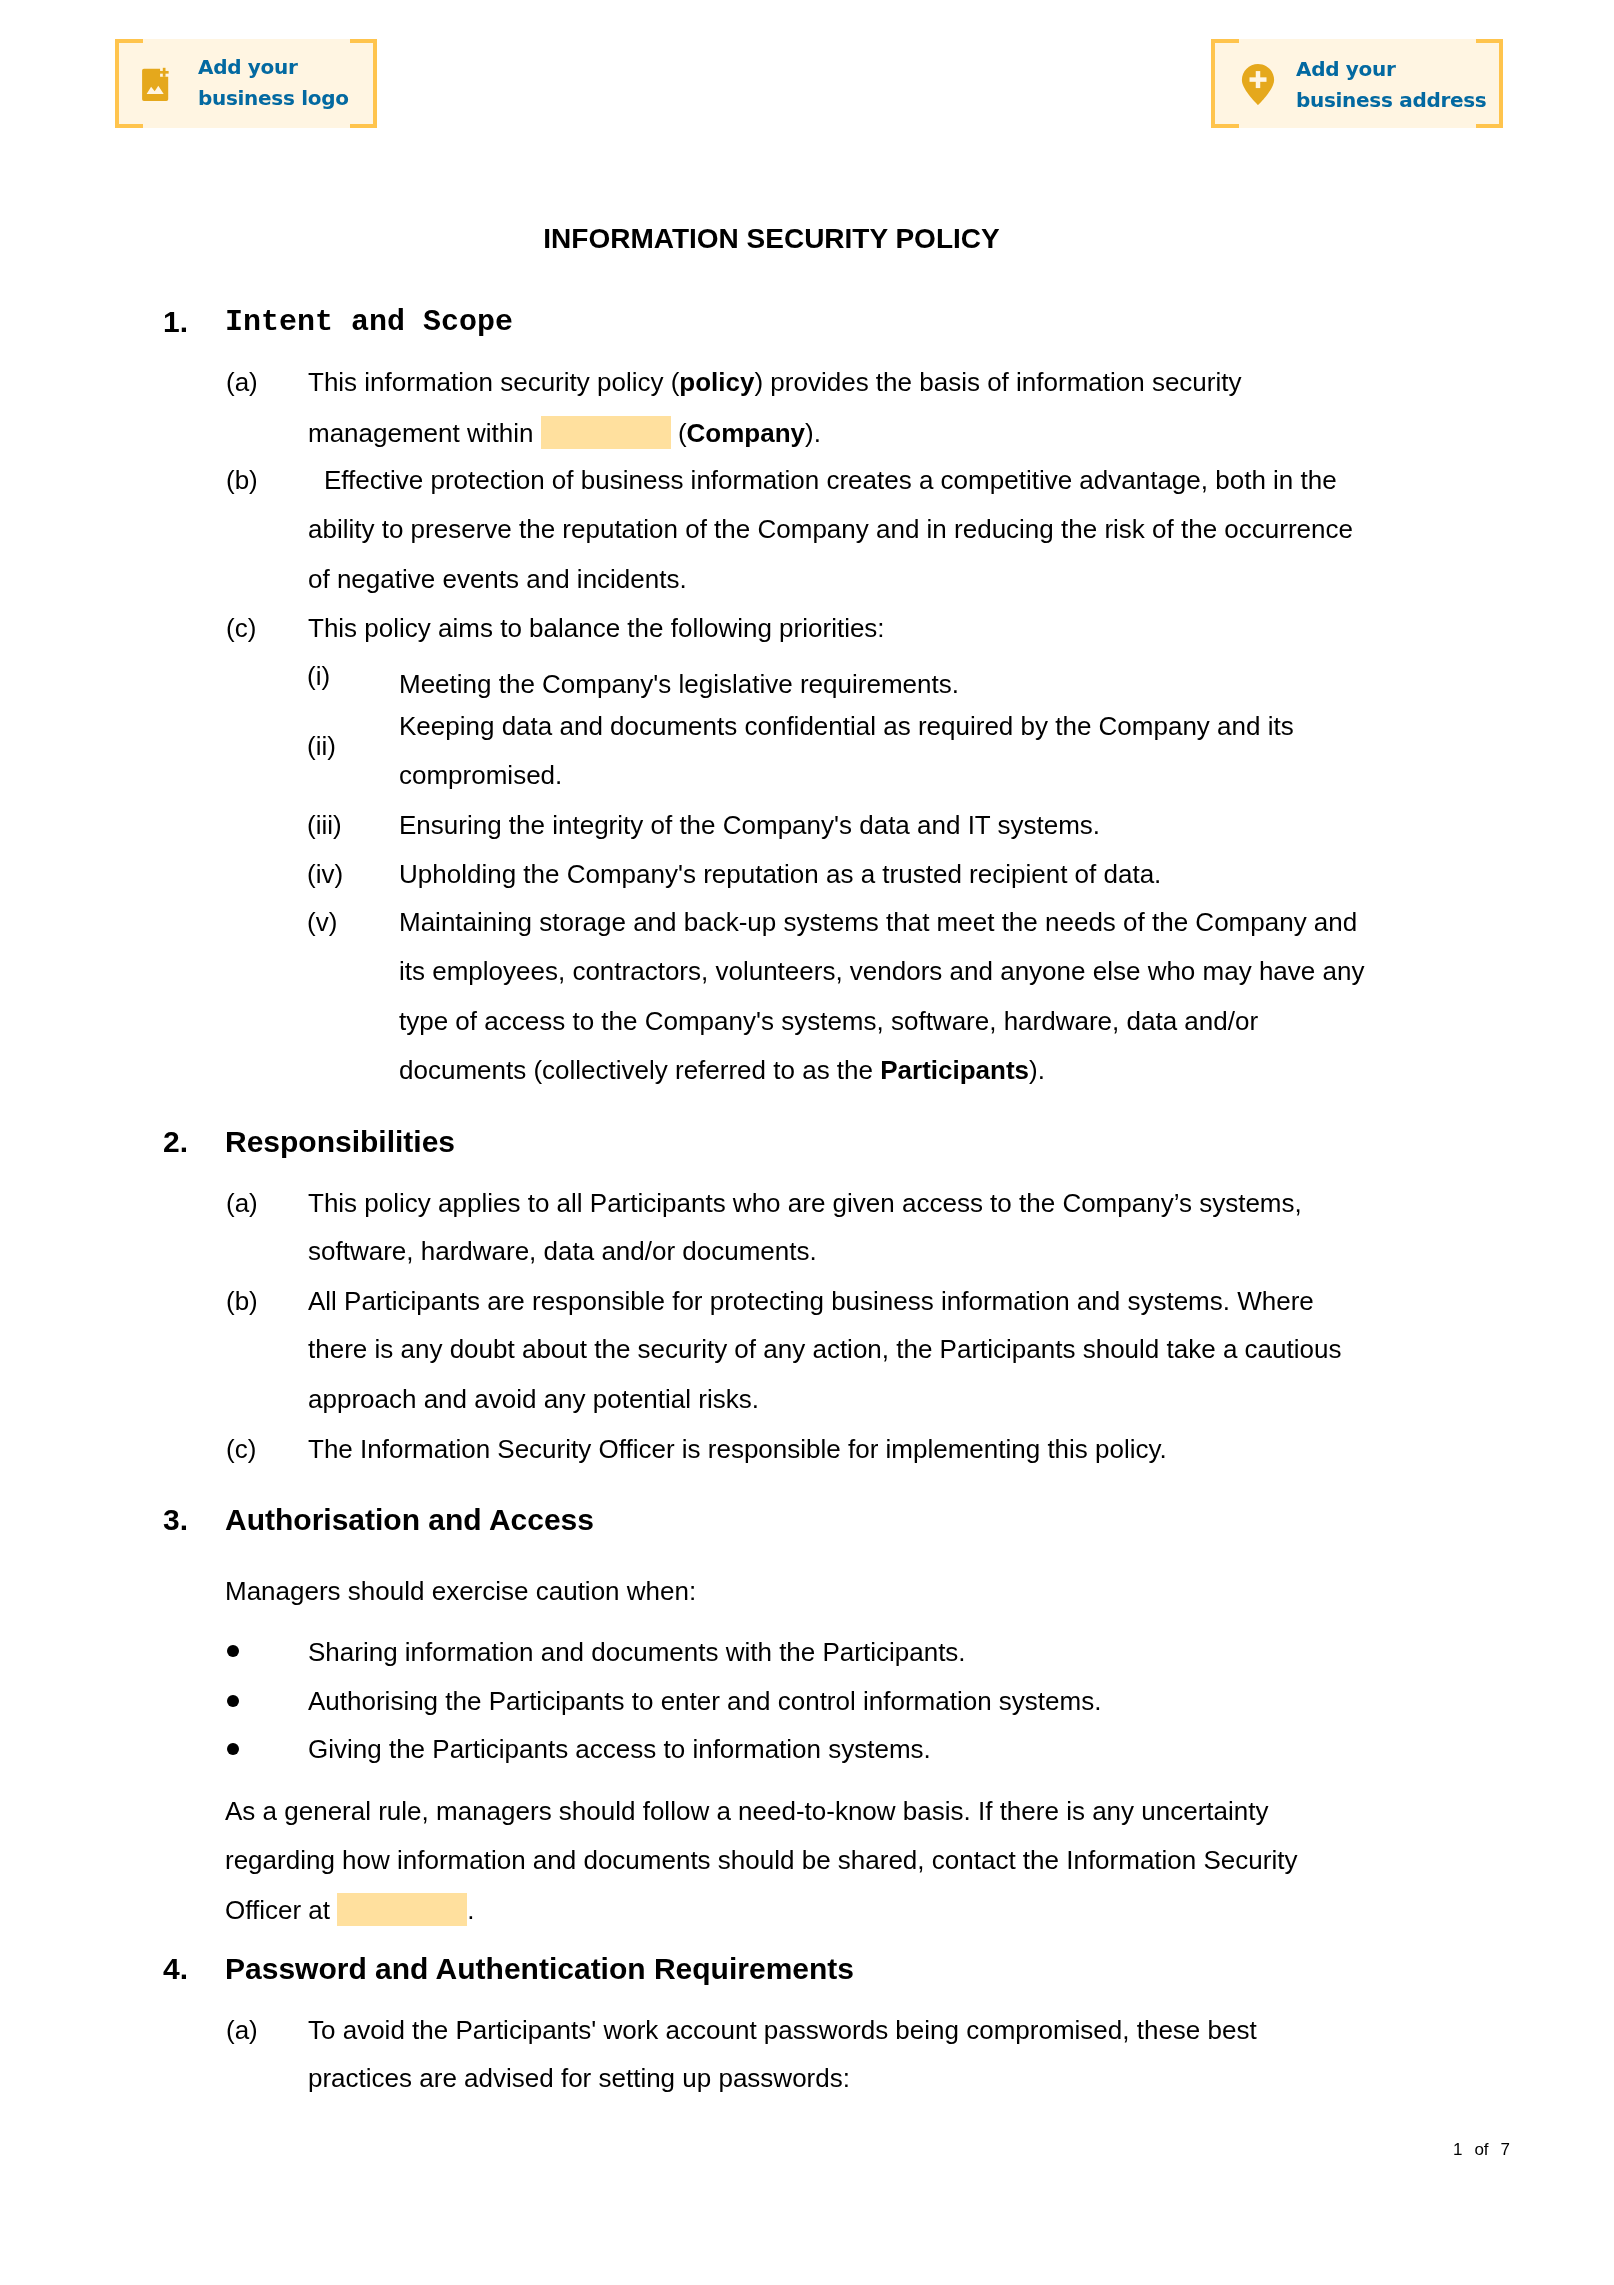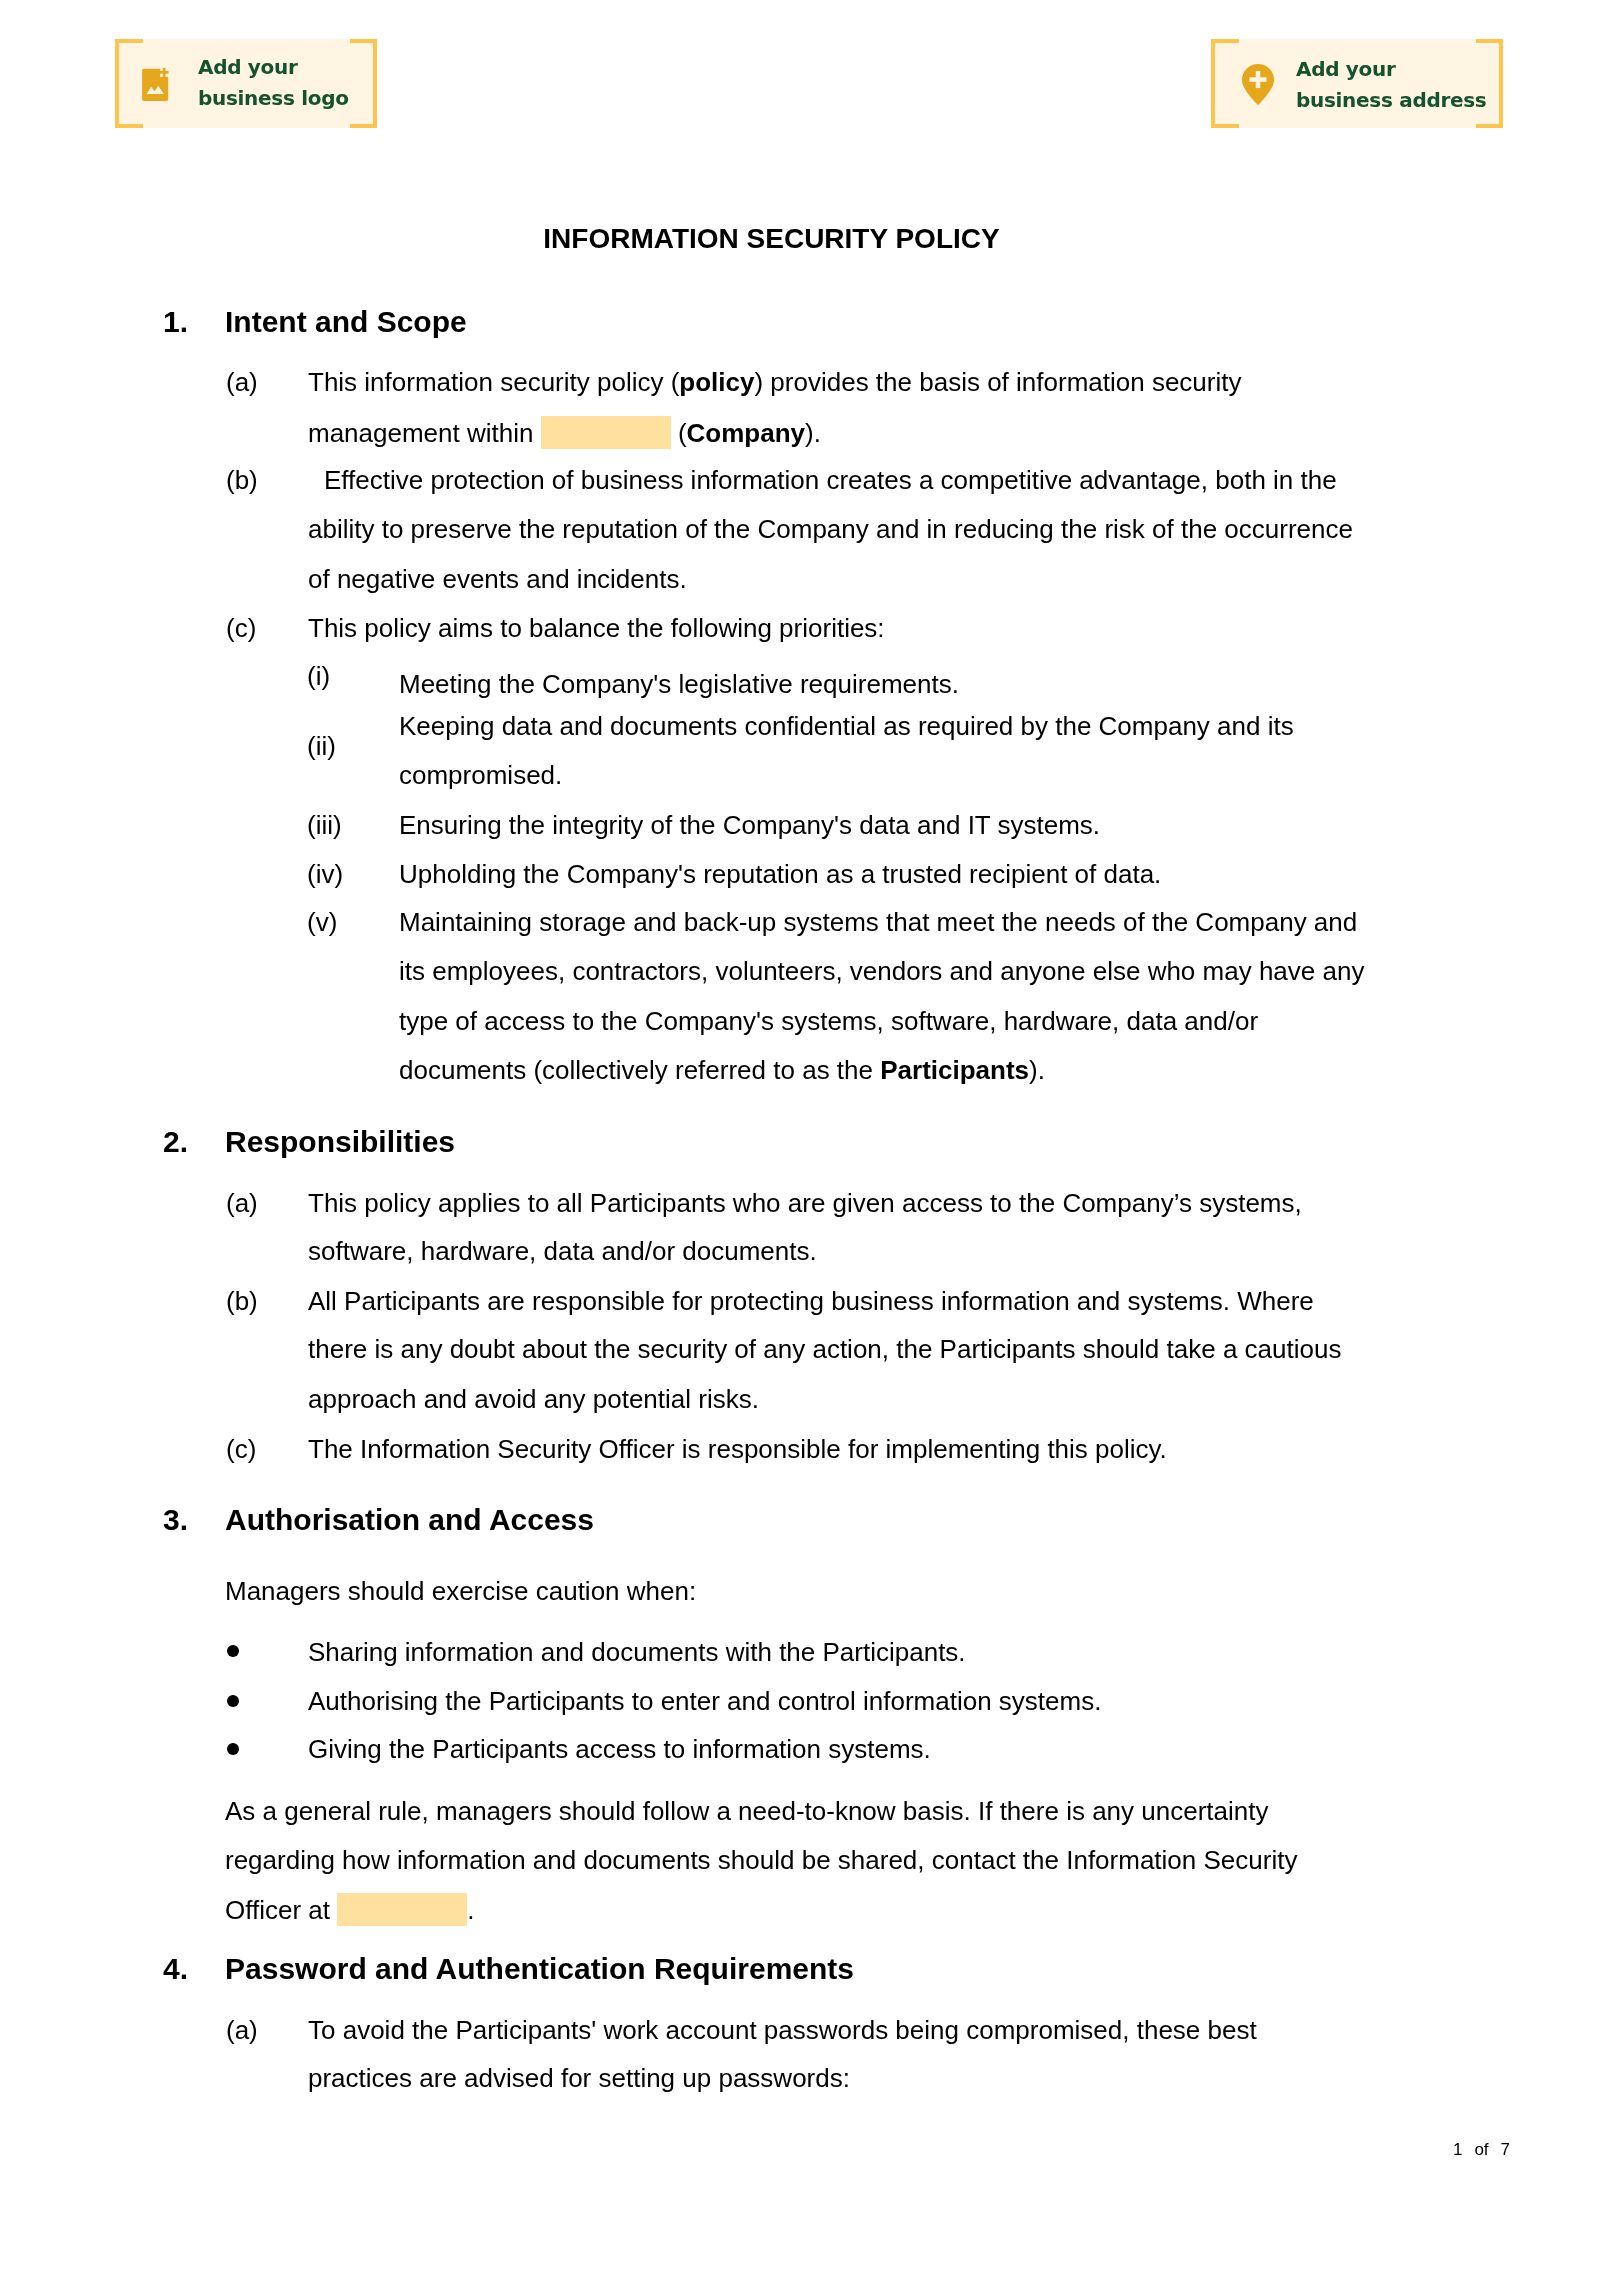--- a/index.html
+++ b/index.html
@@ -3,21 +3,21 @@
 <meta charset="utf-8">
 <style>
   html, body { margin: 0; padding: 0; background: #ffffff; }
   body { width: 1615px; height: 2285px; position: relative; overflow: hidden;
          font-family: "Liberation Sans", sans-serif; color: #000; }
   .ph-box { position: absolute; top: 39px; height: 89px; background: #FFF5E2; }
   .ph-box .br { position: absolute; top: 0; bottom: 0; width: 23.5px; border: 4.5px solid #FFC44D; }
   .ph-box .br.l { left: 0; border-right: none; }
   .ph-box .br.r { right: 0; border-left: none; }
   .ph-box .ph-text { position: absolute; font-family: "DejaVu Sans", sans-serif; font-weight: bold;
-         color: #14532d; font-size: 20px; line-height: 31px; letter-spacing: -0.3px; }
+         color: #0369a1; font-size: 20px; line-height: 31px; letter-spacing: -0.3px; }
   .ph-box .ph-icon { position: absolute; }
   .title { position: absolute; left: 0; width: 1543px; top: 223px; text-align: center;
            font-weight: bold; font-size: 28px; }
   .line { position: absolute; font-size: 26px; line-height: 33px; white-space: nowrap; }
   .h { position: absolute; font-weight: bold; font-size: 30px; line-height: 36px; white-space: nowrap; }
   .num { position: absolute; font-size: 26px; line-height: 33px; }
   .hnum { position: absolute; font-weight: bold; font-size: 30px; line-height: 36px; }
   .bullet { position: absolute; width: 11.8px; height: 11.8px; border-radius: 50%; background: #000; }
   .blank { display: inline-block; width: 130px; height: 33px; background: #FFE09E; vertical-align: -7.2px; }
   b { font-weight: bold; }
@@ -51,21 +51,21 @@
   </svg>
   <div class="ph-text" style="left:85px;top:14.5px;">
     <div>Add your</div>
     <div>business address</div>
   </div>
 </div>
 
 <div class="title">INFORMATION SECURITY POLICY</div>
 
 <div class="hnum" style="left:163px;top:304px;">1.</div>
-<div class="h" style="left:225px;top:304px;">Intent and Scope</div>
+<div class="h" style="left:225px;top:304px;font-family:Liberation Mono, monospace;">Intent and Scope</div>
 
 <div class="num" style="left:226px;top:366px;">(a)</div>
 <div class="line" style="left:308px;top:366px;">
   <span>This information security policy (</span><b>policy</b><span>) provides the basis of information security</span>
 </div>
 <div class="line" style="left:308px;top:416px;">
   <span>management within </span><span class="blank"></span> <span>(</span><b>Company</b><span>).</span>
 </div>
 
 <div class="num" style="left:226px;top:464px;">(b)</div>

